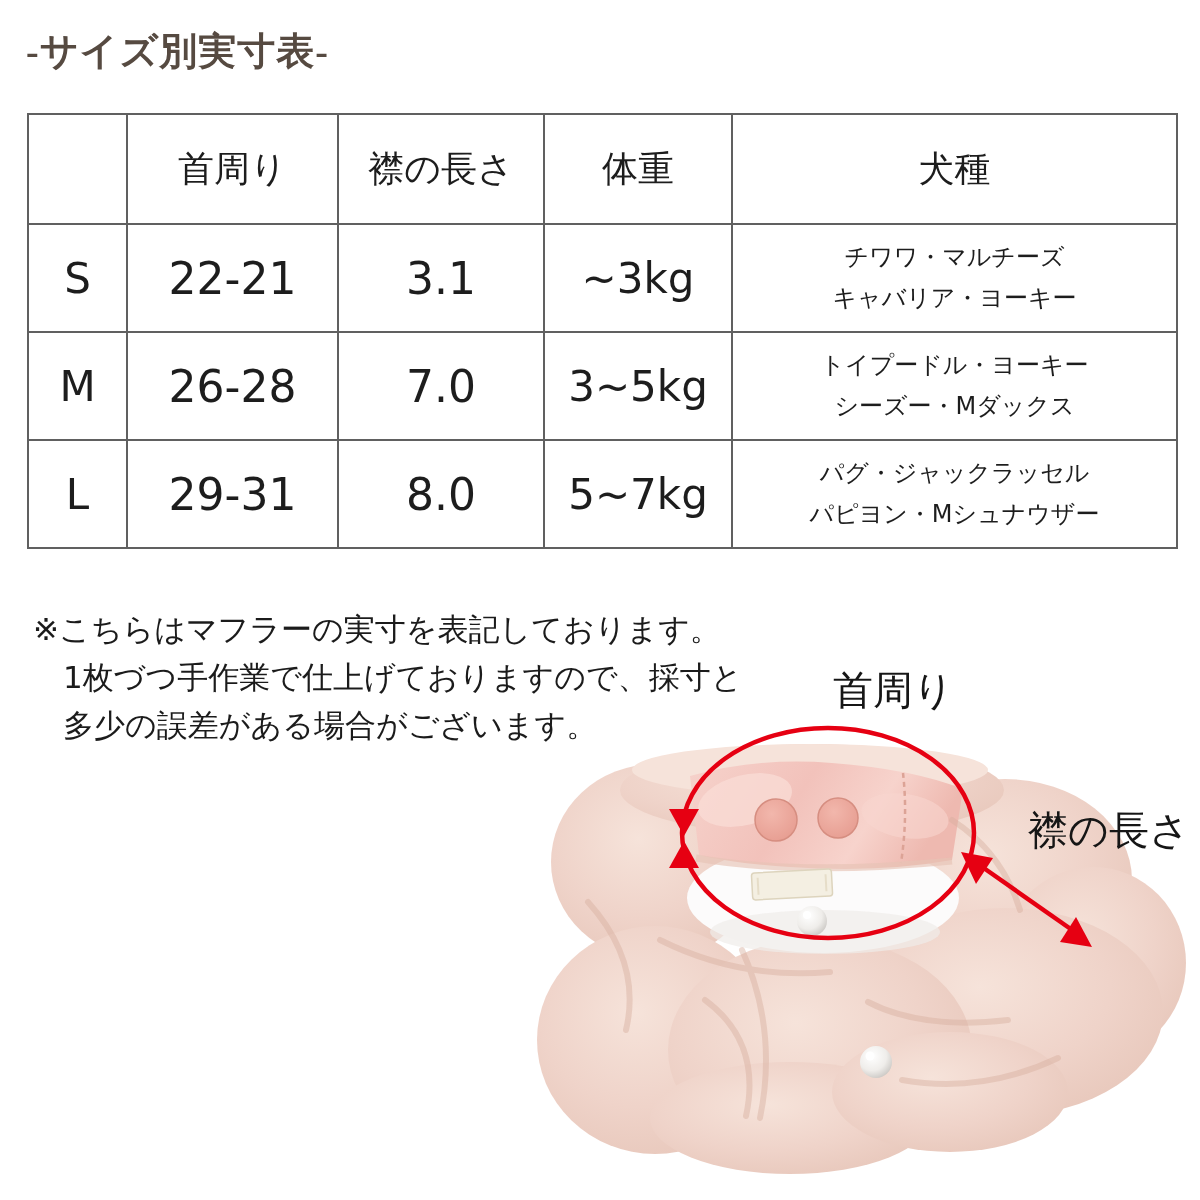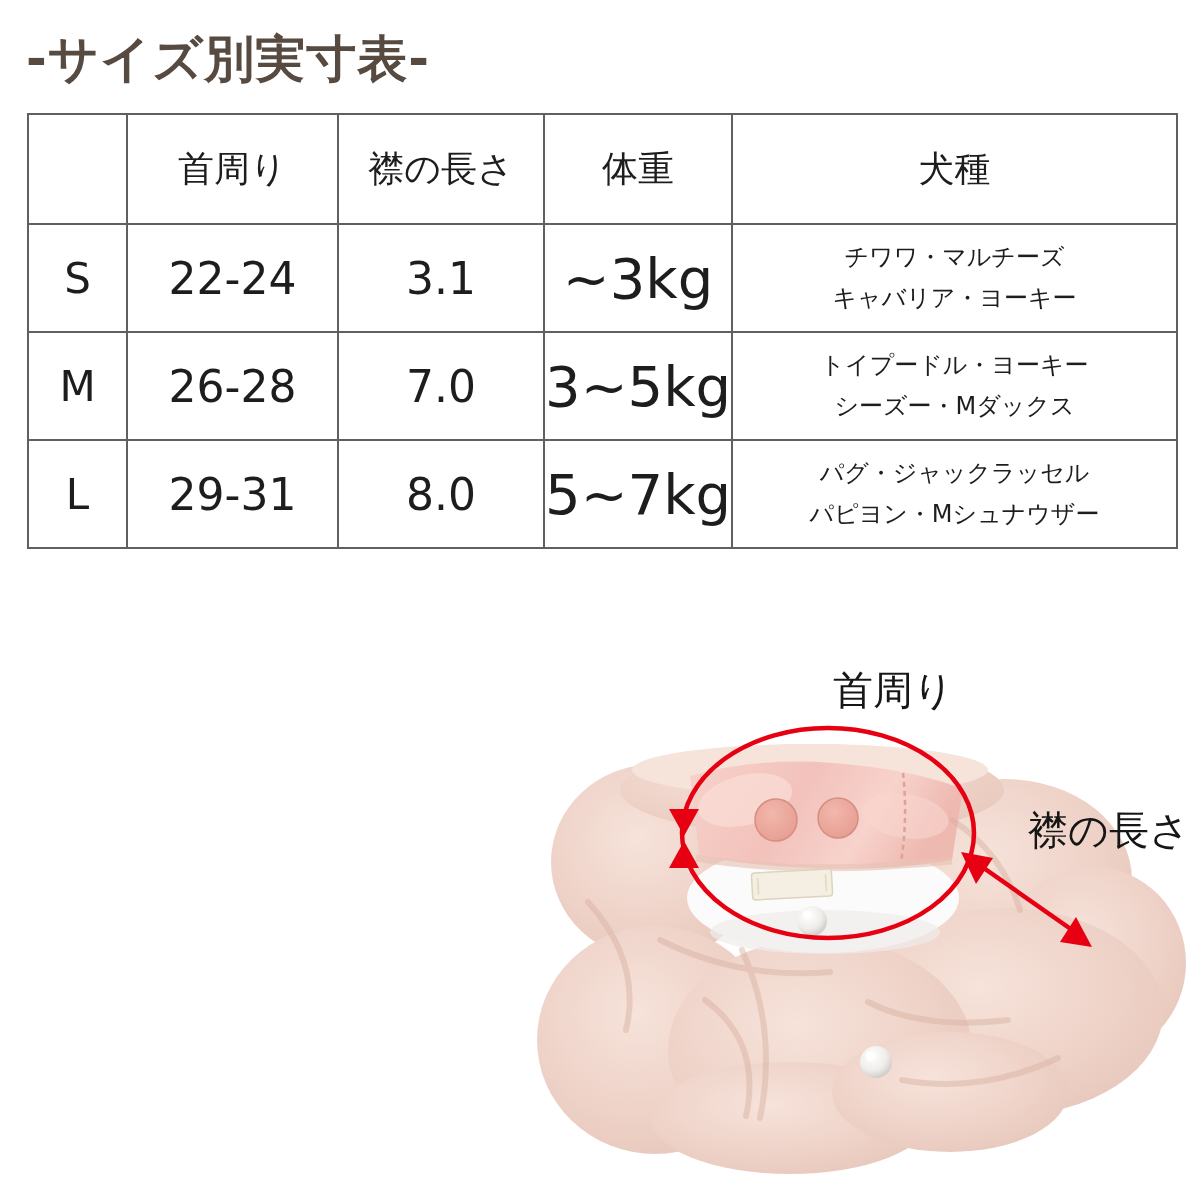--- a/index.html
+++ b/index.html
@@ -3,36 +3,36 @@
 <meta charset="utf-8">
 <style>
   * { margin:0; padding:0; box-sizing:border-box; }
   html,body { background:#ffffff; }
   body {
     width:1200px; height:1200px; position:relative; overflow:hidden;
     font-family:"DejaVu Sans","Liberation Sans",sans-serif; color:#1d1d1d;
   }
   .title {
     position:absolute; left:26px; top:26px;
-    font-size:50px; font-weight:600; letter-spacing:1px; color:#564a41;
+    font-size:38px; font-weight:600; letter-spacing:1px; color:#564a41;font-family:Liberation Serif, serif;
   }
   table.size-table {
     position:absolute; left:27px; top:113px; width:1149px;
     border-collapse:collapse; table-layout:fixed; background:#fff;
   }
   .size-table th, .size-table td {
     border:2px solid #606060; text-align:center; vertical-align:middle;
     font-weight:400; color:#1d1d1d; padding:0;
   }
   .size-table thead tr { height:110px; }
   .size-table tbody tr { height:108px; }
   .size-table thead th { font-size:36px; font-weight:500; }
   td.cell-size   { font-size:42px; }
   td.cell-num    { font-size:44px; }
-  td.cell-weight { font-size:56px; }
+  td.cell-weight { font-size:42px; }
   td.cell-breed  { font-size:24px; line-height:41px; }
   .note {
     position:absolute; left:33px; top:605px;
     font-size:31px; line-height:48px; color:#1b1b1b;
   }
   .note .cont { padding-left:30px; }
   .photo-wrap { position:absolute; left:530px; top:645px; width:670px; height:555px; }
   .anno-label {
     position:absolute; font-size:40px; font-weight:500; color:#161616; white-space:nowrap;
   }
@@ -57,21 +57,21 @@
       <th></th>
       <th>首周り</th>
       <th>襟の長さ</th>
       <th>体重</th>
       <th>犬種</th>
     </tr>
   </thead>
   <tbody>
     <tr>
       <td class="cell-size">S</td>
-      <td class="cell-num">22-24</td>
+      <td class="cell-num">22-21</td>
       <td class="cell-num">3.1</td>
       <td class="cell-weight">~3kg</td>
       <td class="cell-breed">
         <div>チワワ・マルチーズ</div>
         <div>キャバリア・ヨーキー</div>
       </td>
     </tr>
     <tr>
       <td class="cell-size">M</td>
       <td class="cell-num">26-28</td>
@@ -89,20 +89,23 @@
       <td class="cell-weight">5~7kg</td>
       <td class="cell-breed">
         <div>パグ・ジャックラッセル</div>
         <div>パピヨン・Mシュナウザー</div>
       </td>
     </tr>
   </tbody>
 </table>
 
 <div class="note">
+  <div>※こちらはマフラーの実寸を表記しております。</div>
+  <div class="cont">1枚づつ手作業で仕上げておりますので、採寸と</div>
+  <div class="cont">多少の誤差がある場合がございます。</div>
 </div>
 
 <div class="photo-wrap">
   <svg width="670" height="555" viewBox="530 645 670 555" xmlns="http://www.w3.org/2000/svg">
     <defs>
       <radialGradient id="fluff" cx="42%" cy="38%" r="75%">
         <stop offset="0%" stop-color="#f6e3da"></stop>
         <stop offset="55%" stop-color="#efd3c9"></stop>
         <stop offset="100%" stop-color="#e6c5b8"></stop>
       </radialGradient>

